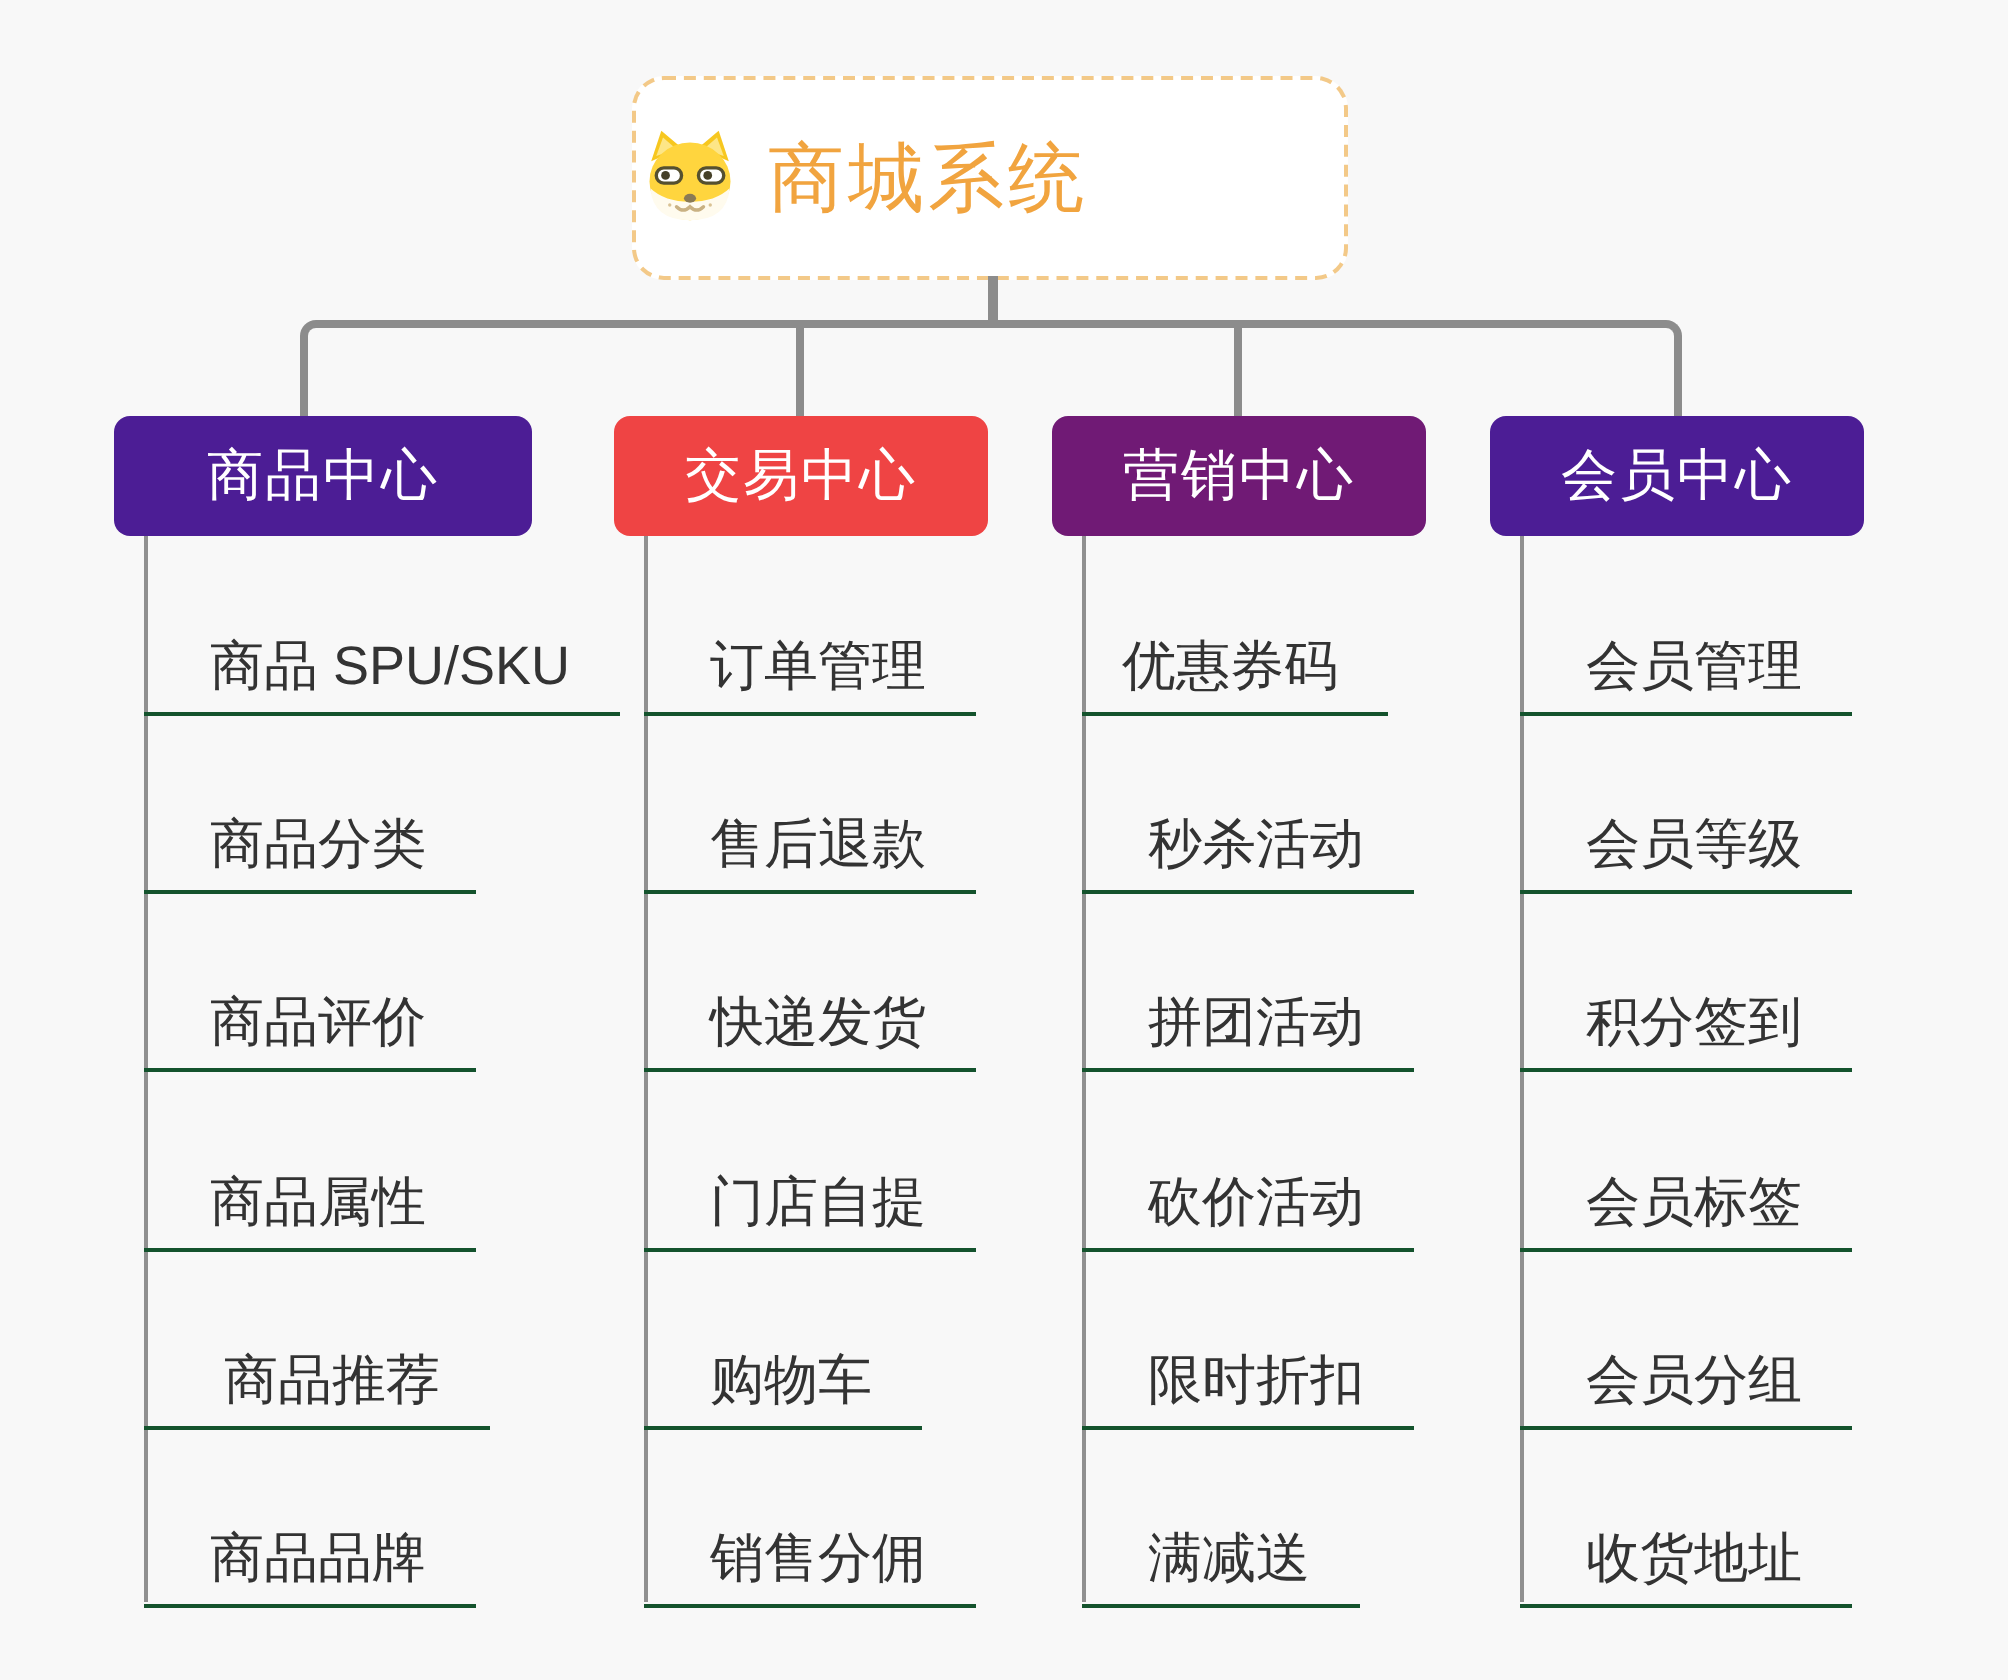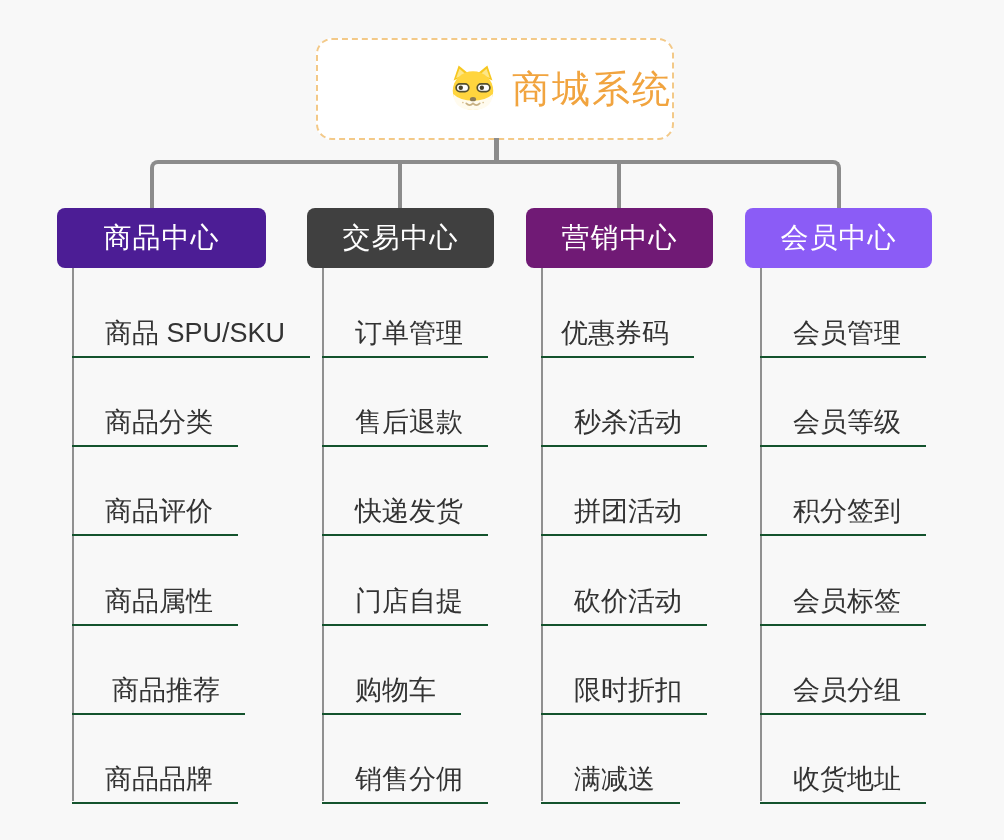--- a/index.html
+++ b/index.html
@@ -20,21 +20,21 @@
     left: 316px;
     top: 38px;
     width: 358px;
     height: 102px;
     background: #ffffff;
     border: 2px dashed #f3c988;
     border-radius: 16px;
     box-sizing: border-box;
     display: flex;
     align-items: center;
-    justify-content: flex-end;
+    justify-content: flex-start;
     gap: 12px;
   }
   .root-title {
     font-size: 38px;
     color: #f1a43f;
     letter-spacing: 2px;
     white-space: nowrap;
   }
   .root-icon { width: 54px; height: 58px; flex: 0 0 auto; }
 
@@ -130,37 +130,37 @@
 
 <div id="diagram">
     <div class="branch-node" style="left: 57px; width: 209px; background: #4c1d95;">商品中心</div>
     <div class="trunk" style="left: 72px;"></div>
     <div class="child-item" style="left: 72px; top: 309px;">商品 SPU/SKU</div>
     <div class="child-item" style="left: 72px; top: 398px;">商品分类</div>
     <div class="child-item" style="left: 72px; top: 487px;">商品评价</div>
     <div class="child-item" style="left: 72px; top: 577px;">商品属性</div>
     <div class="child-item" style="left: 72px; top: 666px; padding-left: 40px;">商品推荐</div>
     <div class="child-item" style="left: 72px; top: 755px;">商品品牌</div>
-    <div class="branch-node" style="left: 307px; width: 187px; background: #404040;">交易中心</div>
+    <div class="branch-node" style="left: 307px; width: 187px; background: #ef4444;">交易中心</div>
     <div class="trunk" style="left: 322px;"></div>
     <div class="child-item" style="left: 322px; top: 309px;">订单管理</div>
     <div class="child-item" style="left: 322px; top: 398px;">售后退款</div>
     <div class="child-item" style="left: 322px; top: 487px;">快递发货</div>
     <div class="child-item" style="left: 322px; top: 577px;">门店自提</div>
     <div class="child-item" style="left: 322px; top: 666px;">购物车</div>
     <div class="child-item" style="left: 322px; top: 755px;">销售分佣</div>
     <div class="branch-node" style="left: 526px; width: 187px; background: #701a75;">营销中心</div>
     <div class="trunk" style="left: 541px;"></div>
     <div class="child-item" style="left: 541px; top: 309px; padding-left: 20px;">优惠券码</div>
     <div class="child-item" style="left: 541px; top: 398px;">秒杀活动</div>
     <div class="child-item" style="left: 541px; top: 487px;">拼团活动</div>
     <div class="child-item" style="left: 541px; top: 577px;">砍价活动</div>
     <div class="child-item" style="left: 541px; top: 666px;">限时折扣</div>
     <div class="child-item" style="left: 541px; top: 755px;">满减送</div>
-    <div class="branch-node" style="left: 745px; width: 187px; background: #8b5cf6;">会员中心</div>
+    <div class="branch-node" style="left: 745px; width: 187px; background: #4c1d95;">会员中心</div>
     <div class="trunk" style="left: 760px;"></div>
     <div class="child-item" style="left: 760px; top: 309px;">会员管理</div>
     <div class="child-item" style="left: 760px; top: 398px;">会员等级</div>
     <div class="child-item" style="left: 760px; top: 487px;">积分签到</div>
     <div class="child-item" style="left: 760px; top: 577px;">会员标签</div>
     <div class="child-item" style="left: 760px; top: 666px;">会员分组</div>
     <div class="child-item" style="left: 760px; top: 755px;">收货地址</div>
   </div>
 
 </body></html>

